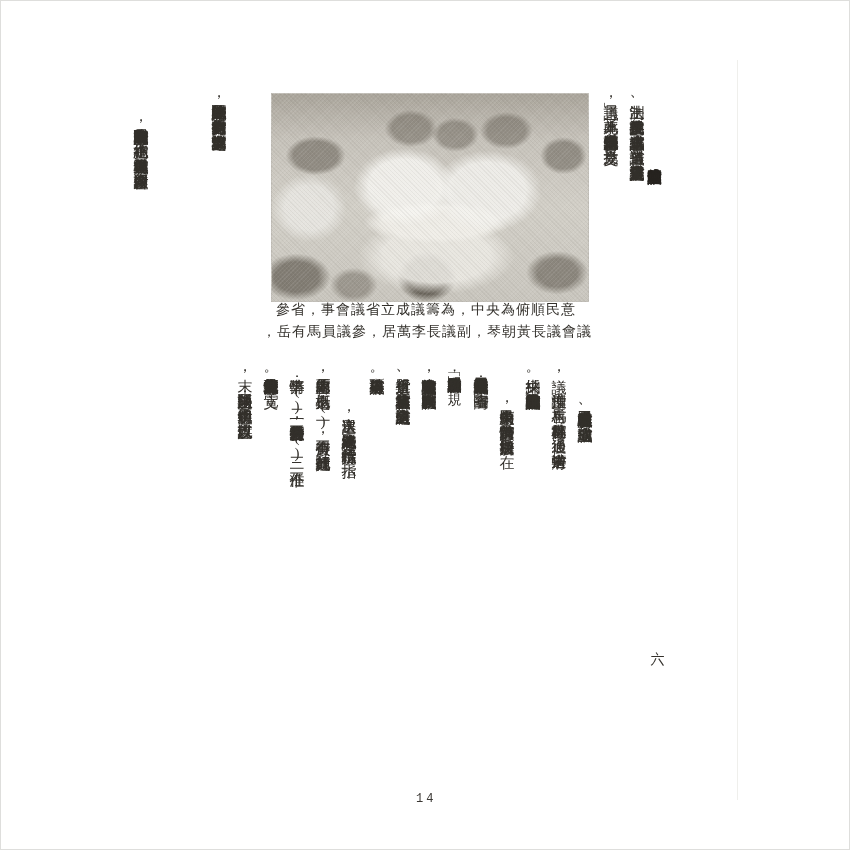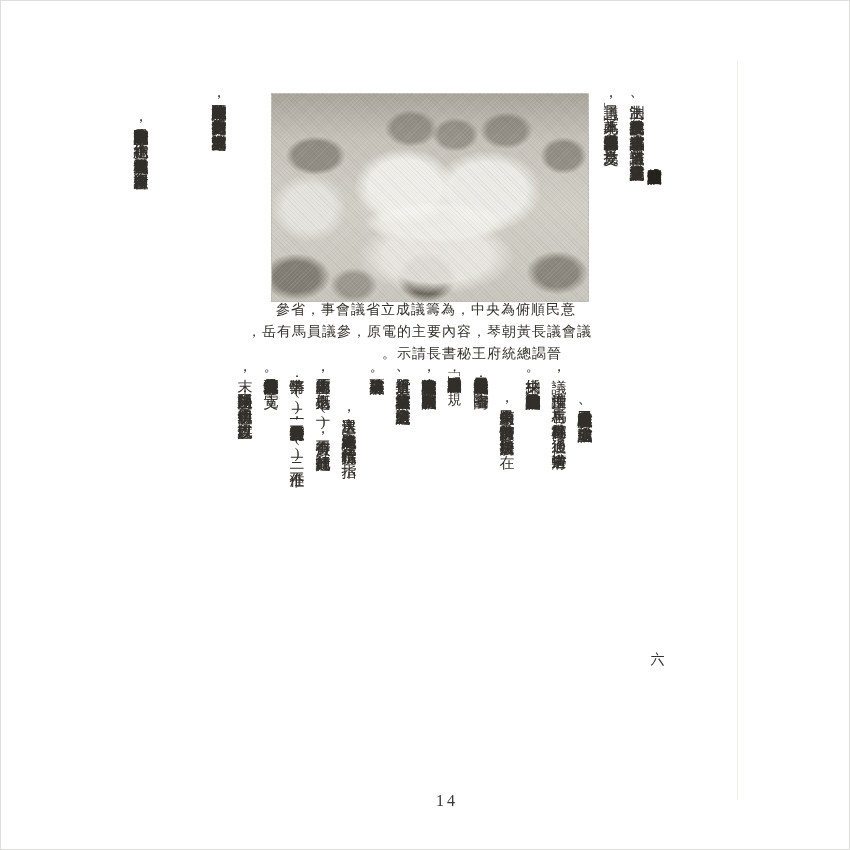--- a/index.html
+++ b/index.html
@@ -35,22 +35,22 @@
       radial-gradient(ellipse 30px 22px at 26% 92%, rgba(110,104,94,.5) 0 50%, transparent 80%),
       linear-gradient(180deg, #a9a49a 0%, #c6c2ba 22%, #d2cfc7 55%, #c9c6be 100%);
     box-shadow:0 0 0 1px #c2bfb8 inset;
   }
   .photo::after{content:"";position:absolute;inset:0;
     background:repeating-linear-gradient(45deg, rgba(60,55,48,.06) 0 1px, transparent 1px 3px),
                repeating-linear-gradient(-45deg, rgba(255,255,255,.08) 0 1px, transparent 1px 3px);}
 
   .caption-line{position:absolute;font-size:14px;letter-spacing:1px;color:#33302b;white-space:nowrap;}
 
-  .page-number{position:absolute;left:416px;top:792px;font-size:16px;letter-spacing:3px;
-    font-family:Liberation Serif, serif;color:#3a3733;margin-left:20px;}
+  .page-number{position:absolute;left:416px;top:792px;font-size:12px;letter-spacing:3px;
+    font-family:Liberation Mono, monospace;color:#3a3733;}
 </style>
 </head>
 <body>
 
 <div class="page">
   <div class="frame"></div>
   <div class="page-edge"></div>
 
   <div class="photo"></div>
 
@@ -71,17 +71,16 @@
   <div class="vcol" style="left:368px;top:367px;">與省政府提議事項等。</div>
   <div class="vcol" style="left:340px;top:407px;">這次選舉，總統為取締違法競選，特予行政院指示，指示</div>
   <div class="vcol" style="left:314px;top:367px;">原電的主要內容，概括之為：(一)不得有浪費，行賄或其他舞</div>
   <div class="vcol" style="left:288px;top:367px;">弊情事；(二)不准公敎警務人員有法外干預行為，(三)不准任</div>
   <div class="vcol" style="left:262px;top:367px;">何政黨地方黨部負責人假借勢力或予任何人以非法支持。電文</div>
   <div class="vcol" style="left:236px;top:367px;">末，並以堅決語句稱：『中正將予嚴切注視，以謀實效也』。</div>
   <div class="vcol" style="left:210px;top:93px;">總統關於取締違法競選的電令，完全為針對需要的有力指示，謀求實效之望亦非常剴切。</div>
   <div class="vcol" style="left:132px;top:117px;">內政部和臺灣省府對臨時議員競選，在總統指示下，對競選準備工作極為重視，曾多次會同舉行座談</div>
 
   <div class="caption-line" style="right:274px;top:301px;">參省，事會議省立成議籌為，中央為俯順民意</div>
-  <div class="caption-line" style="right:258px;top:323px;">，岳有馬員議參，原電的主要內容，琴朝黃長議會議</div>
-  <div class="caption-line" style="right:288px;top:345px;">。示請長書秘王府統總謁晉</div>
+  <div class="caption-line" style="right:258px;top:323px;">，岳有馬員議參，居萬李長議副，琴朝黃長議會議</div>
 
   <div class="page-number">14</div>
 </div>
 
 </body></html>

